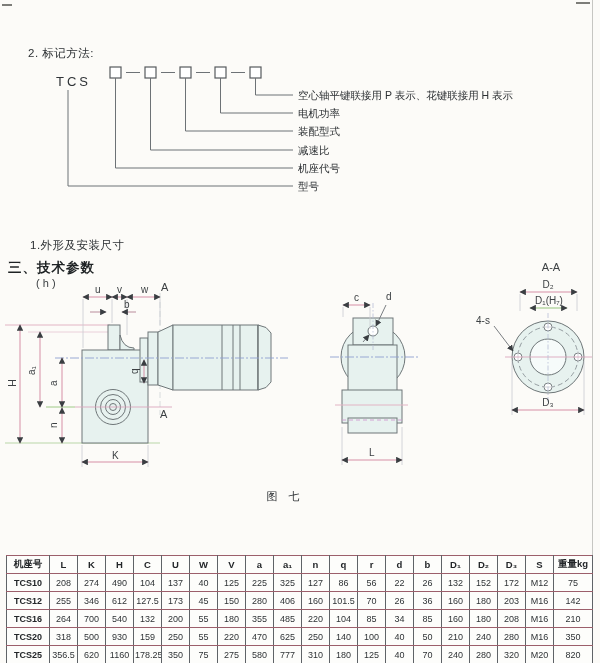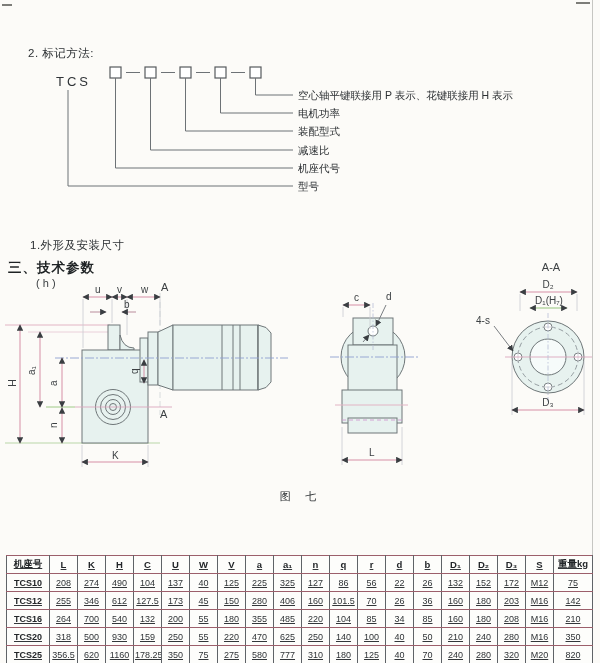--- a/index.html
+++ b/index.html
@@ -31,21 +31,21 @@
   .clp{stroke:#dba6bd;stroke-width:0.9;fill:none;}
   .clg{stroke:#95c47c;stroke-width:0.9;fill:none;}
   .chid{stroke:#cf9ad0;stroke-width:0.9;stroke-dasharray:4 3;fill:none;}
   .cb{stroke:#8a9296;stroke-width:0.9;stroke-dasharray:5 3;fill:none;}
   .cs{stroke:#d5d8da;stroke-width:0.9;stroke-dasharray:6 3;fill:none;}
   .dt{fill:#3c4043;font-size:10px;}
   .dtb{fill:#3c4043;font-size:11px;}
   
   #tblwrap{position:absolute;left:6px;top:555px;width:587px;}
   table.dimtable{border-collapse:collapse;width:100%;table-layout:fixed;background:#fdfdfb;
-                 border:1.5px solid #43474a;text-decoration:underline;}
+                 border:1.5px solid #43474a;}
   .dimtable th,.dimtable td{border-left:1px solid #5f6367;border-right:1px solid #5f6367;
      border-top:1px solid #9c5f6b;border-bottom:1px solid #9c5f6b;
      height:17px;text-align:center;vertical-align:middle;padding:0 1px;overflow:hidden;
      white-space:nowrap;font-size:9px;color:#2e3235;}
   .dimtable th{font-weight:bold;font-size:9.5px;color:#232629;}
   .dimtable th:first-child,.dimtable td:first-child{width:40px;font-weight:bold;color:#232629;}
   .dimtable th:last-child,.dimtable td:last-child{width:36px;margin-left:36px;}
   .edge{background:#c6c6c2;}
   .mark{background:#7d7d79;}
 </style>
@@ -216,21 +216,21 @@
       <line class="dim" x1="512" y1="155" x2="584" y2="155"></line>
 
       <text class="dtb" x="551" y="16" text-anchor="middle">A-A</text>
       <text class="dt" x="548" y="33" text-anchor="middle">D₂</text>
       <text class="dt" x="549" y="49" text-anchor="middle">D₁(H₇)</text>
       <text class="dt" x="476" y="69">4-s</text>
       <text class="dt" x="548" y="151" text-anchor="middle">D₃</text>
     </g>
   </svg>
 
-  <div class="abs cap" style="left:265px;top:489px;width:70px;font-family:Liberation Mono, monospace;">图 七</div>
+  <div class="abs cap" style="left:250px;top:489px;width:70px;">图 七</div>
   <div class="abs cap" style="left:283px;top:533px;width:50px;letter-spacing:3px;margin-top:22px;">表 6</div>
 
   <div id="tblwrap">
     <table class="dimtable">
         <thead>
           <tr>
             <th>机座号</th>
             <th>L</th>
             <th>K</th>
             <th>H</th>

